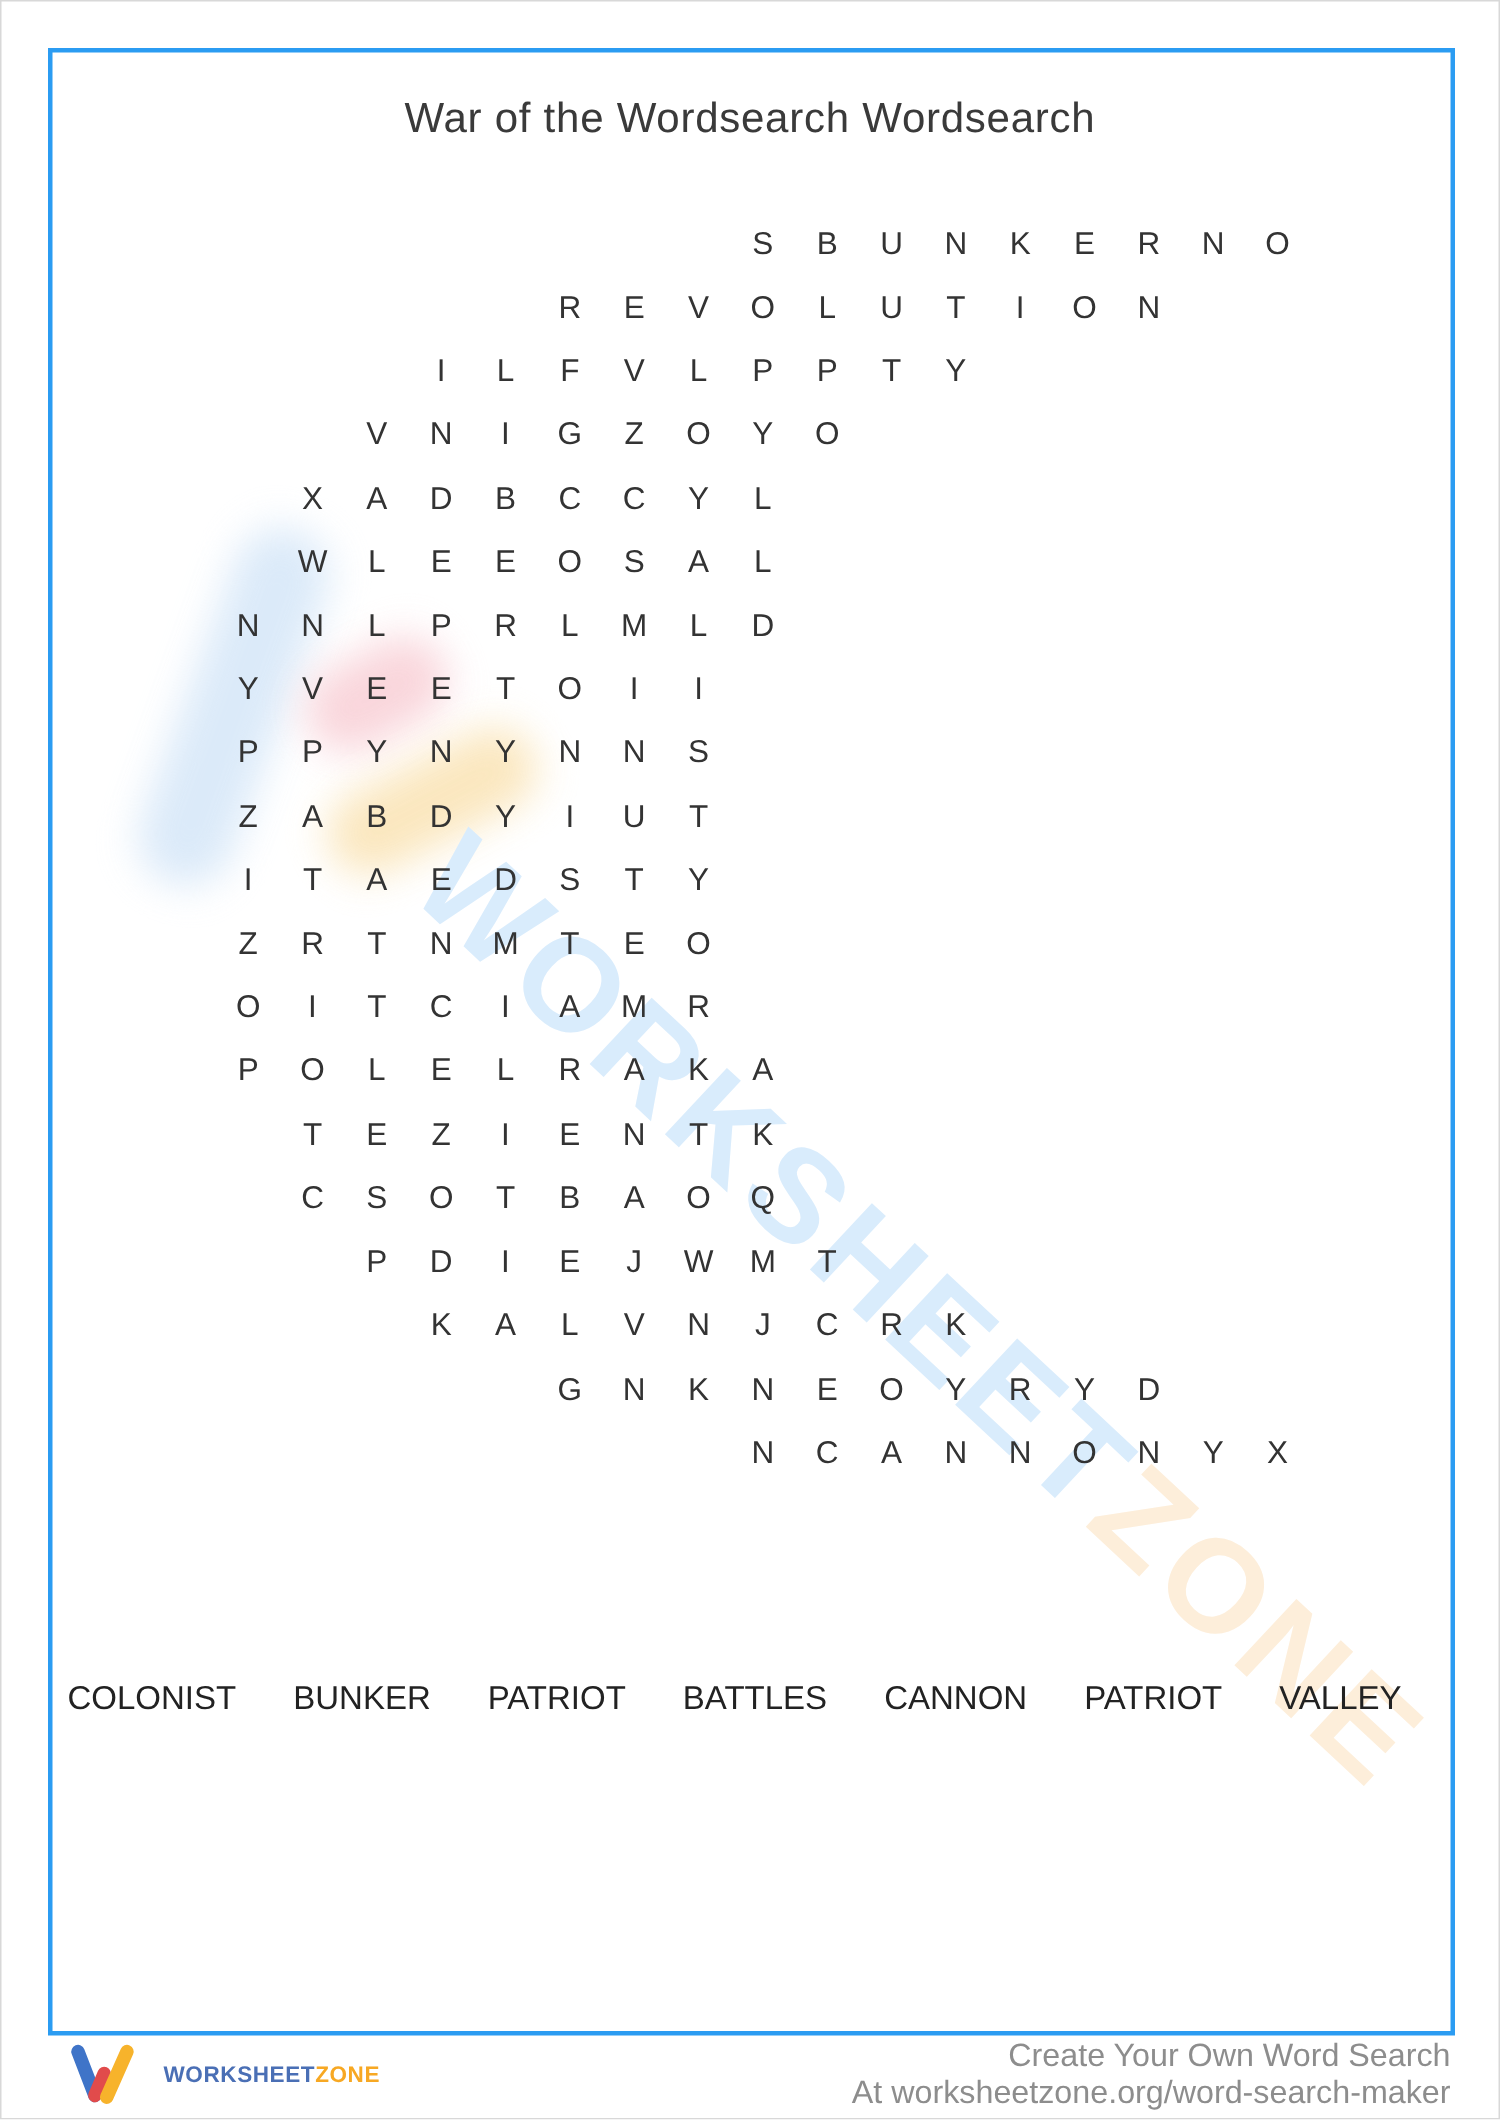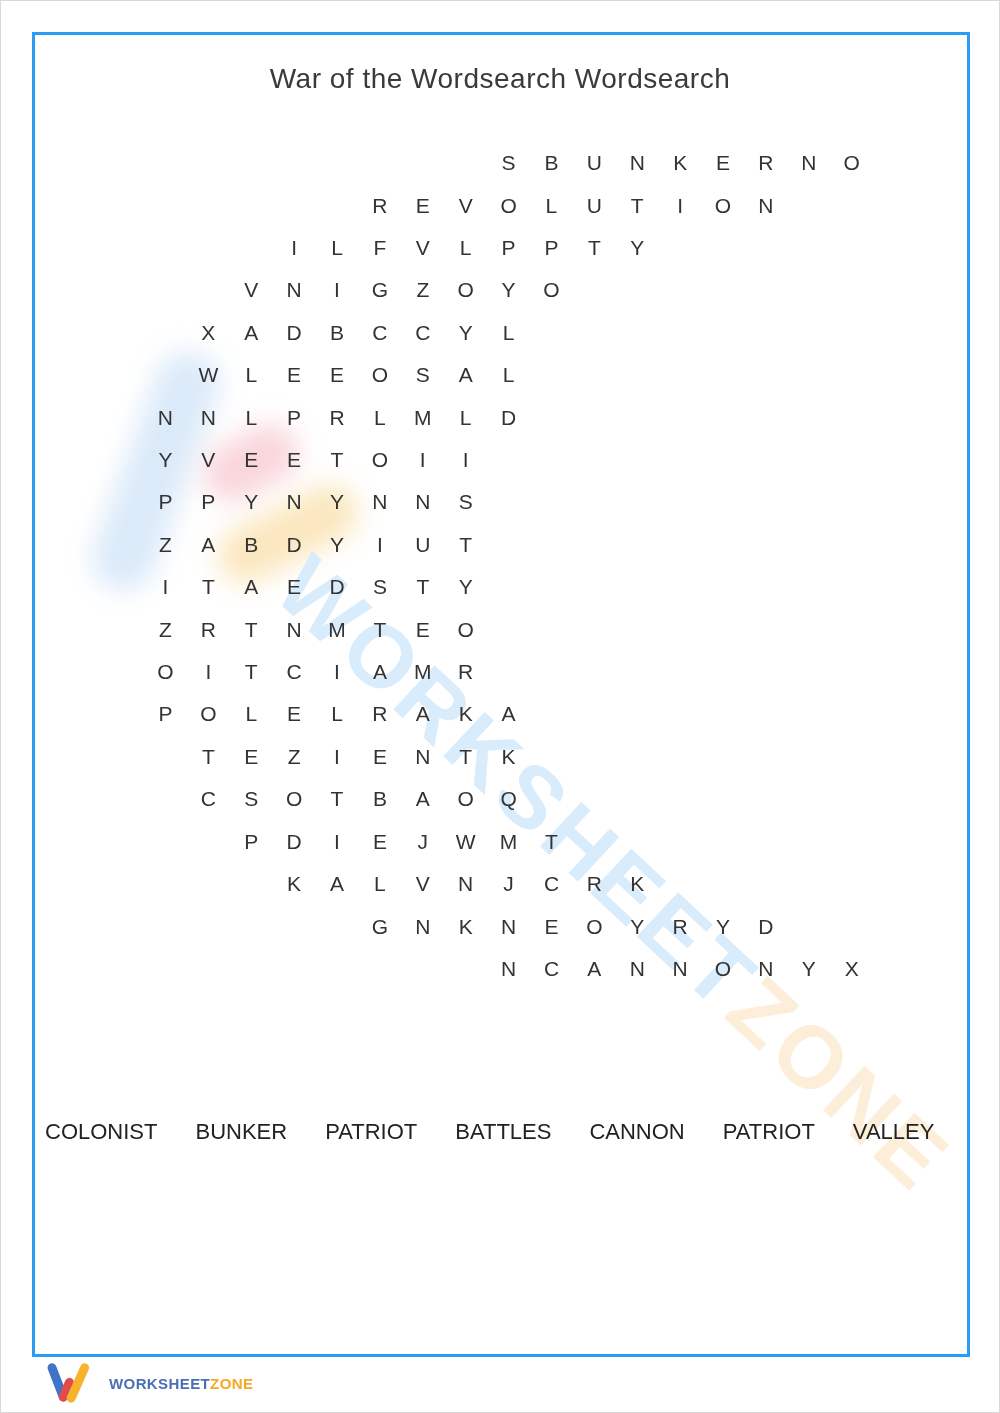--- a/index.html
+++ b/index.html
@@ -293,15 +293,19 @@
 
   <div class="footer">
     <div class="brand">
       <svg width="50" height="45" viewBox="0 0 44 40" aria-hidden="true">
         <path d="M6 6 L16 32" stroke="#3f74c8" stroke-width="8" stroke-linecap="round" fill="none"></path>
         <path d="M16 32 L21.5 19" stroke="#e14b4b" stroke-width="8" stroke-linecap="round" fill="none"></path>
         <path d="M23 33 L35 6" stroke="#f7b32b" stroke-width="8" stroke-linecap="round" fill="none"></path>
       </svg>
       <span class="brand-text"><span class="brand-blue">WORKSHEET</span><span class="brand-orange">ZONE</span></span>
     </div>
+    <div class="cta">
+      <div>Create Your Own Word Search</div>
+      <div>At worksheetzone.org/word-search-maker</div>
+    </div>
   </div>
 
 </div>
 
 </body></html>

